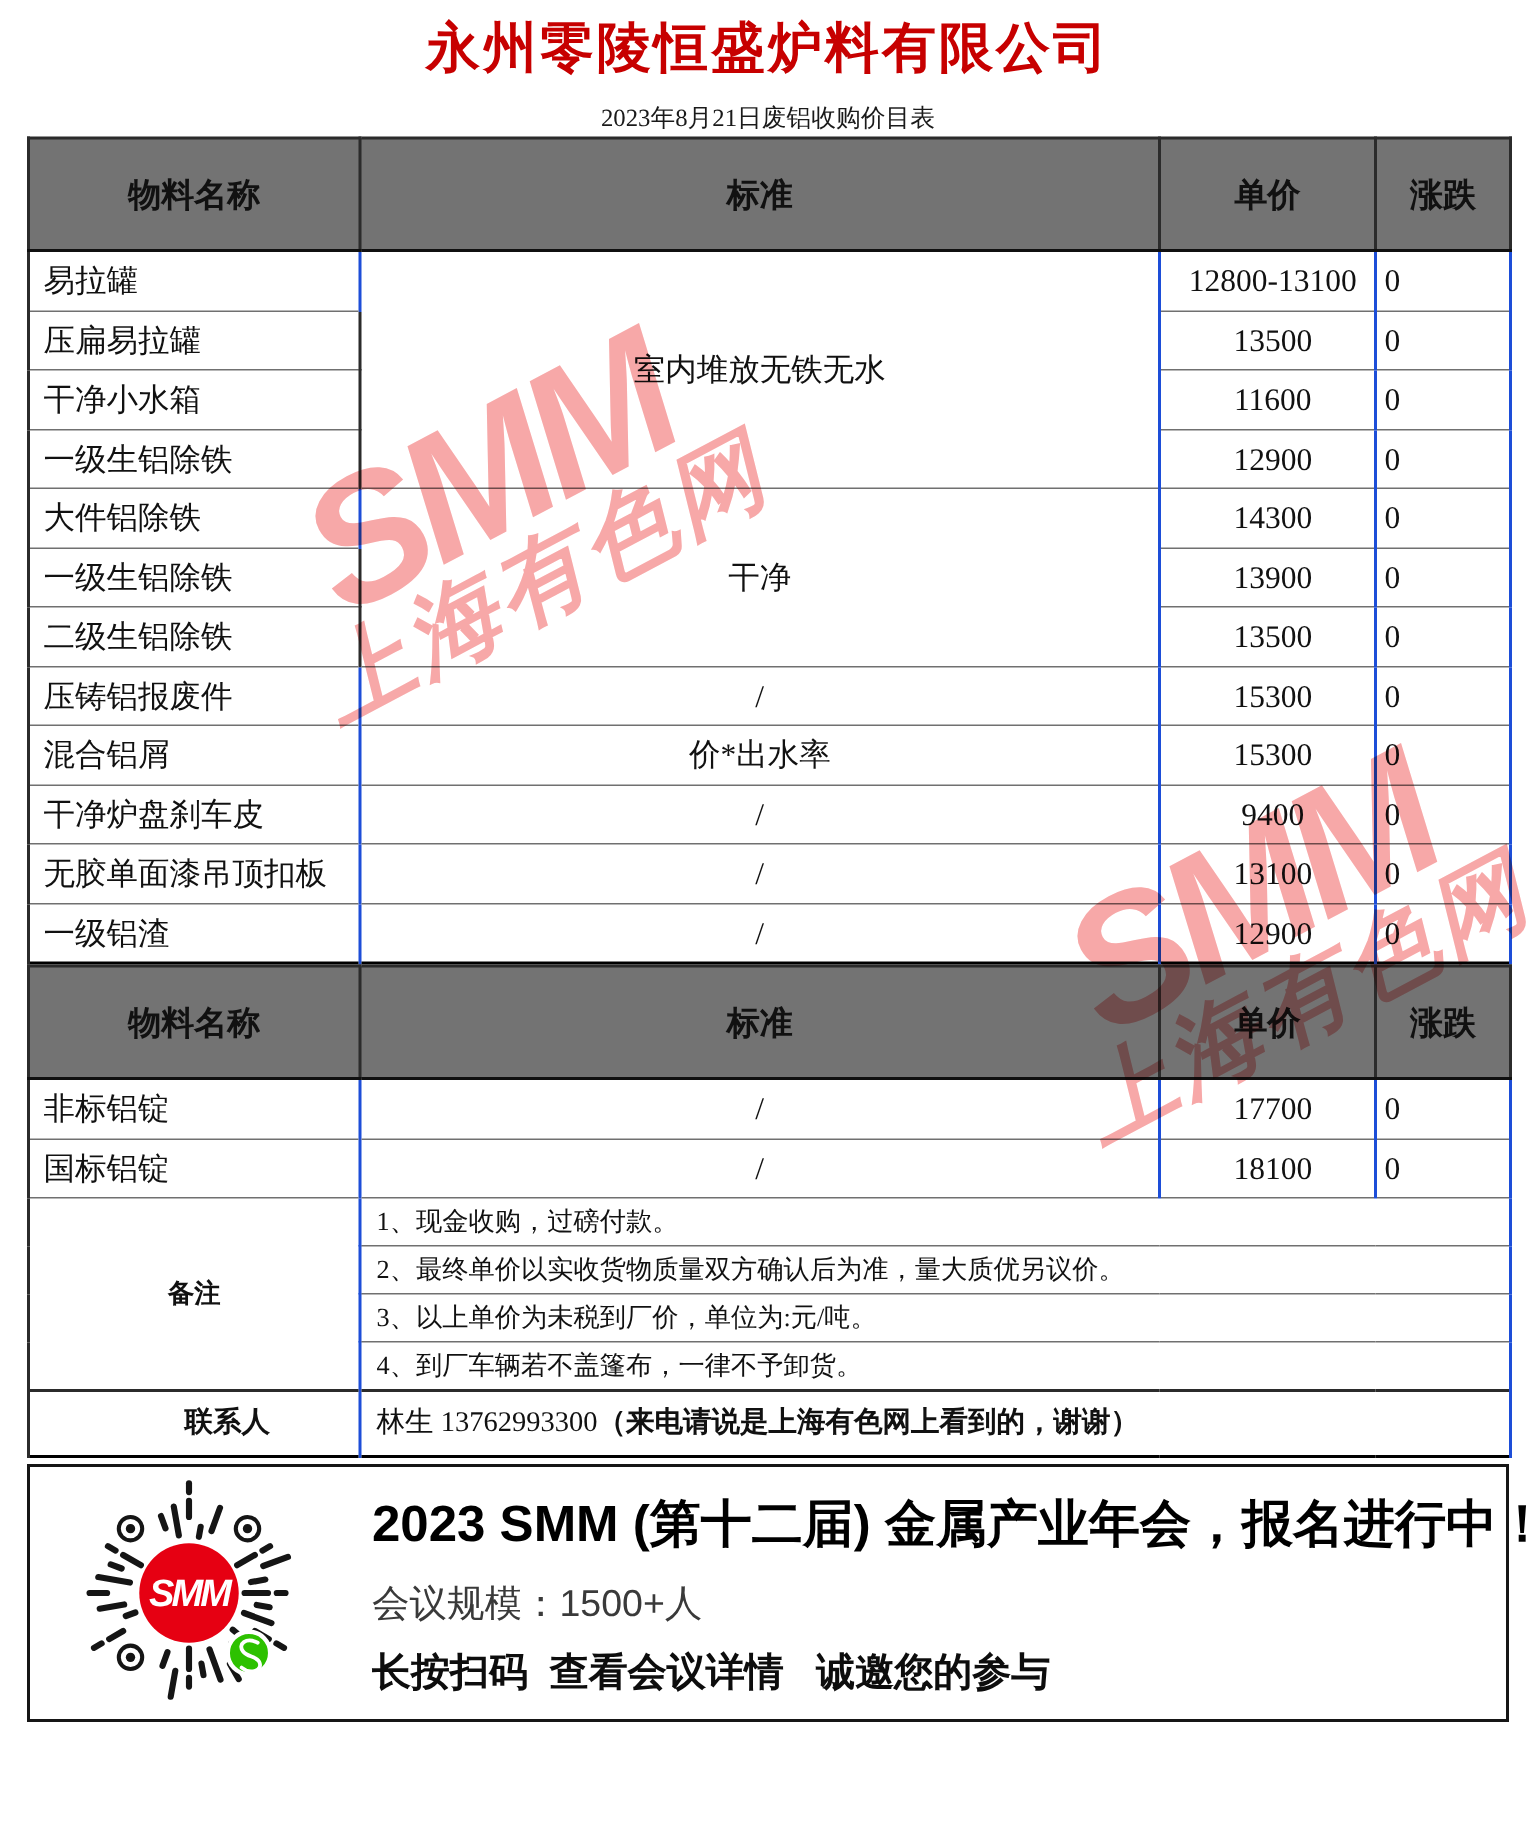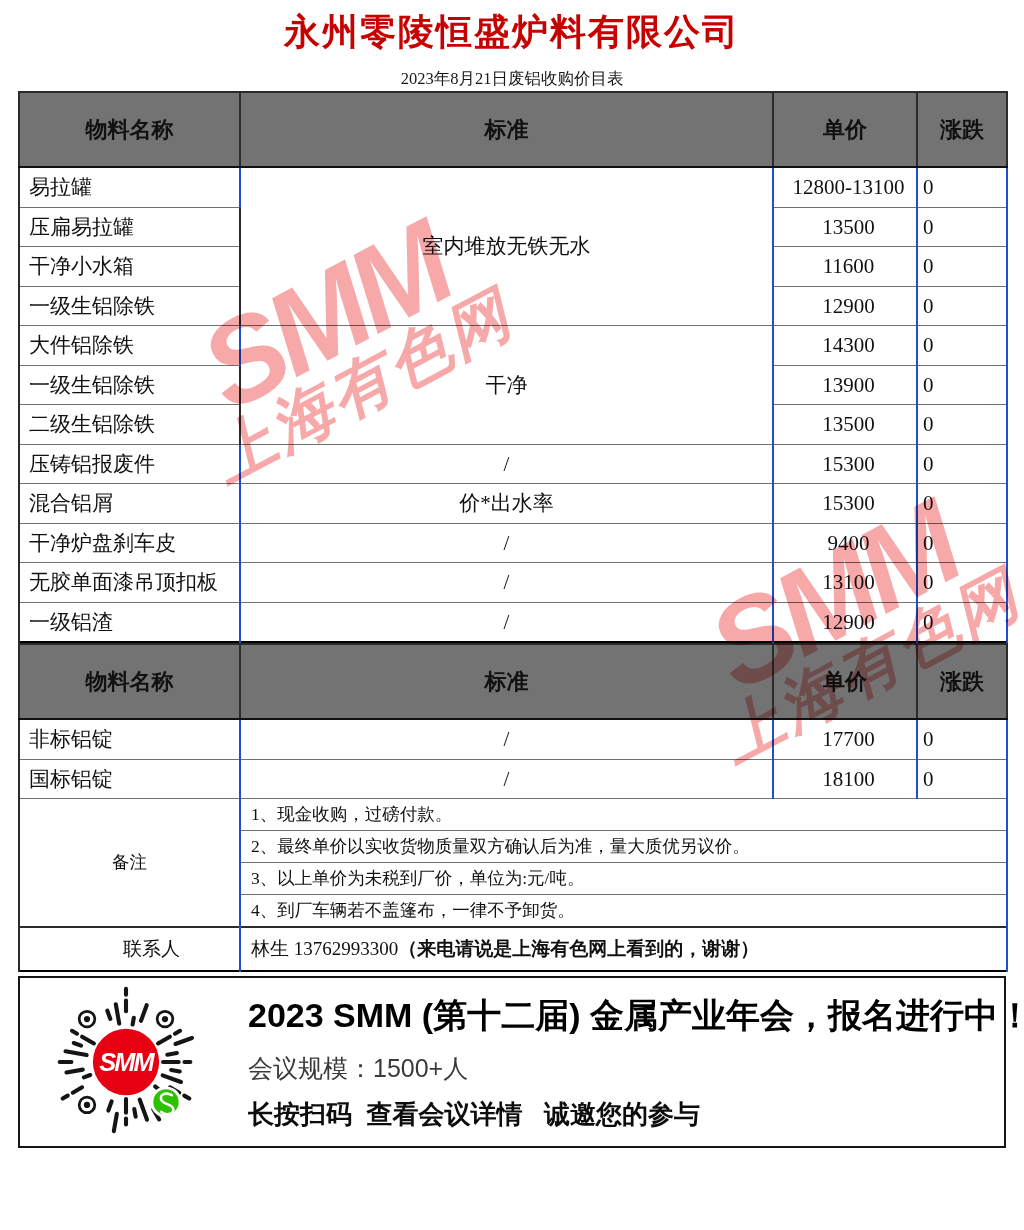--- a/index.html
+++ b/index.html
@@ -19,23 +19,23 @@
   .price-table td{font-size:21px;height:38.5px;line-height:1.05;
       border-left:2px solid #2b2b2b;border-right:2px solid #1d4ed8;border-top:1.6px solid #707070;
       padding:0;vertical-align:middle;background:transparent;}
   td.c-name{padding-left:9px;text-align:left;}
   td.c-std{text-align:center;}
   td.c-price{padding-left:7px;text-align:center;font-family:"Liberation Serif",serif;}
   td.c-change{padding-left:5px;text-align:left;}
 
   tr.note-row td{font-size:17.5px;height:31px;}
   td.note-cell{padding-left:10px;text-align:left;}
-  td.notes-label{font-size:23px;font-weight:normal;text-align:center;}
+  td.notes-label{font-size:23px;font-weight:bold;text-align:center;}
   tr.contact-row td{height:42px;border-top:2px solid #2b2b2b;}
-  td.contact-label{font-size:19px;font-weight:normal;text-align:center;padding-left:44px;}
+  td.contact-label{font-size:19px;font-weight:bold;text-align:center;padding-left:44px;}
   td.contact-value{font-size:19px;padding-left:10px;text-align:left;white-space:pre;}
 
   .event-banner{margin-top:4px;width:984px;height:168px;border:2px solid #161616;
       display:flex;align-items:center;font-family:"Liberation Sans","DejaVu Sans",sans-serif;}
   .qr-wrap{margin-left:28px;width:156px;height:156px;flex:0 0 auto;}
   .banner-text{margin-left:44px;}
   .banner-headline{font-size:34px;font-weight:bold;color:#000;letter-spacing:0px;white-space:pre;}
   .banner-scale{font-size:25px;color:#3a3a3a;margin-top:13px;white-space:pre;}
   .banner-cta{font-size:26px;font-weight:bold;color:#0d0d0d;margin-top:12px;white-space:pre;}
 

